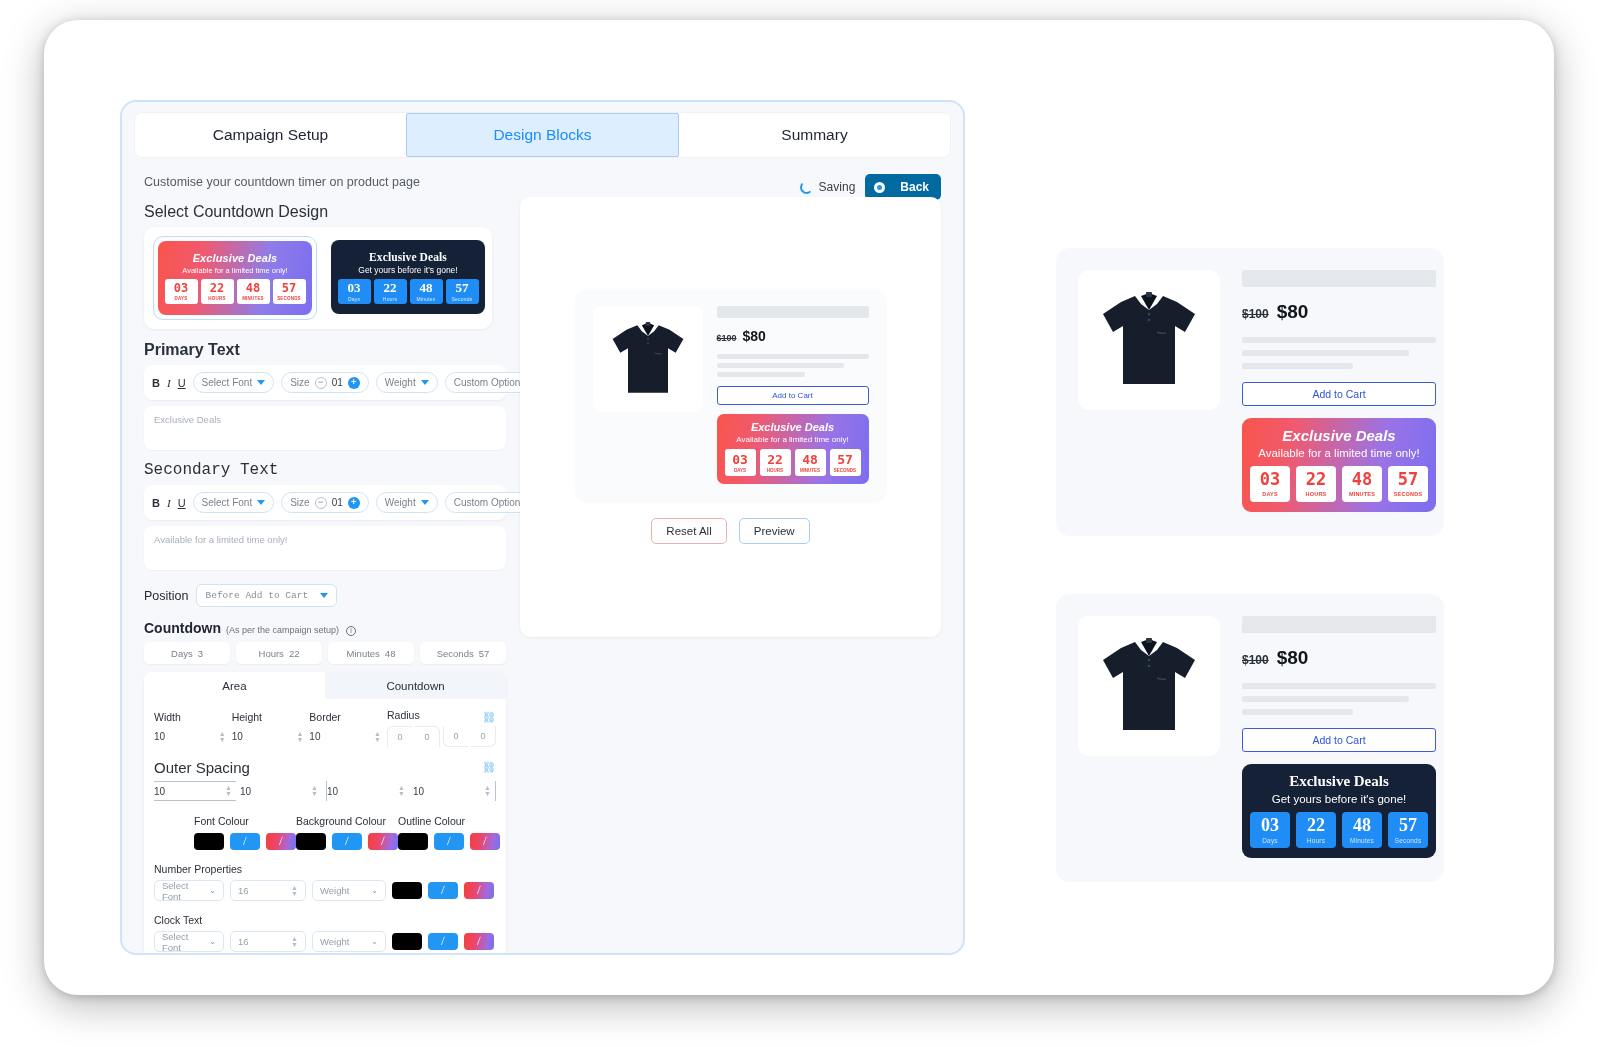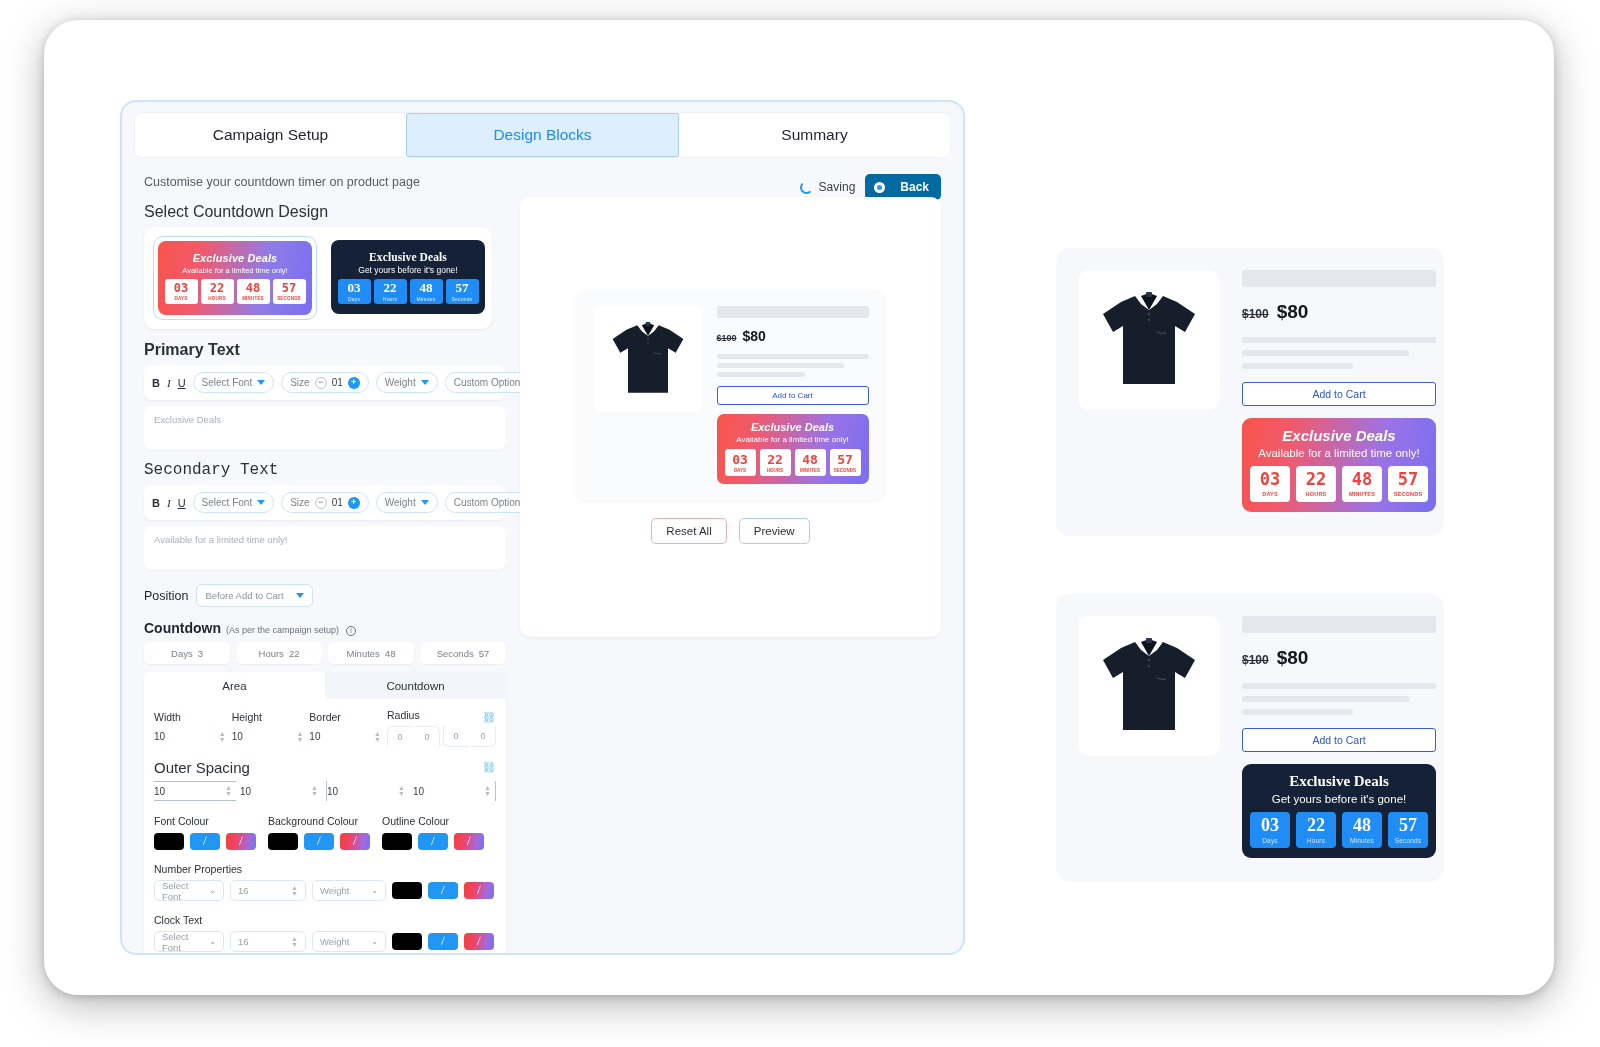--- a/index.html
+++ b/index.html
@@ -157,21 +157,21 @@
     height: 44px; padding: 8px 10px; font-size: 9.5px; color: #a9b0ba;
     width: 362px; box-shadow: 0 1px 2px rgba(16,24,40,.04);
   }
 
   
   .pos-row { display: flex; align-items: center; gap: 8px; margin-top: 14px; }
   .pos-label { font-size: 12.5px; color: #1f2430; font-weight: 500; }
   .pos-select {
     border: 1px solid #cfe3f7; background: #fff; border-radius: 6px;
     height: 23px; display: flex; align-items: center; gap: 12px;
-    padding: 0 8px; font-size: 9.5px; color: #8a919b; cursor: pointer;
+    padding: 0 8px; font-size: 9.5px; color: #8a919b; cursor: pointer; font-family: Liberation Mono, monospace;
   }
 
   
   .cd-head { display: flex; align-items: baseline; gap: 5px; margin-top: 13px; }
   .cd-title { font-size: 14px; font-weight: 700; color: #1f2430; }
   .cd-note { font-size: 9px; color: #6b727c; }
   .info-i {
     width: 10px; height: 10px; border-radius: 50%; border: 1px solid #6b727c;
     font-size: 7px; color: #6b727c; display: inline-flex; align-items: center; justify-content: center;
     margin-left: 2px;
@@ -221,21 +221,21 @@
   .os-label { font-size: 15px; color: #2b313a; }
   .os-row { display: flex; gap: 4px; margin-top: 5px; }
   .os-cell {
     flex: 1; display: flex; align-items: center; justify-content: space-between;
     font-size: 10px; color: #3a4049; height: 20px; padding-right: 4px;
   }
   .os-cell.ul { border-top: 1.5px solid #b9c2cc; border-bottom: 1.5px solid #b9c2cc; }
   .os-cell.lb { border-left: 1.5px solid #b9c2cc; }
   .os-cell.rb { border-right: 1.5px solid #b9c2cc; }
 
-  .colour-row { display: flex; margin-top: 14px; }
+  .colour-row { display: flex; margin-top: 14px; margin-left: 40px; }
   .colour-grp { flex: 1; }
   .colour-lbl { font-size: 10.5px; color: #2b313a; margin-bottom: 6px; }
   .swatches { display: flex; gap: 6px; }
   .sw { width: 30px; height: 17px; border-radius: 4px; display: flex; align-items: center; justify-content: center; cursor: pointer; }
   .sw.black { background: #000; }
   .sw.blue { background: #2196f3; }
   .sw.grad { background: linear-gradient(100deg,#f0413c 0%,#ee4568 35%,#a26ae0 75%,#6f73ef 100%); }
   .dropper { font-size: 9px; color: #fff; transform: rotate(-20deg); }
 
   .prop-label { font-size: 10.5px; color: #2b313a; margin-top: 13px; margin-bottom: 5px; }

